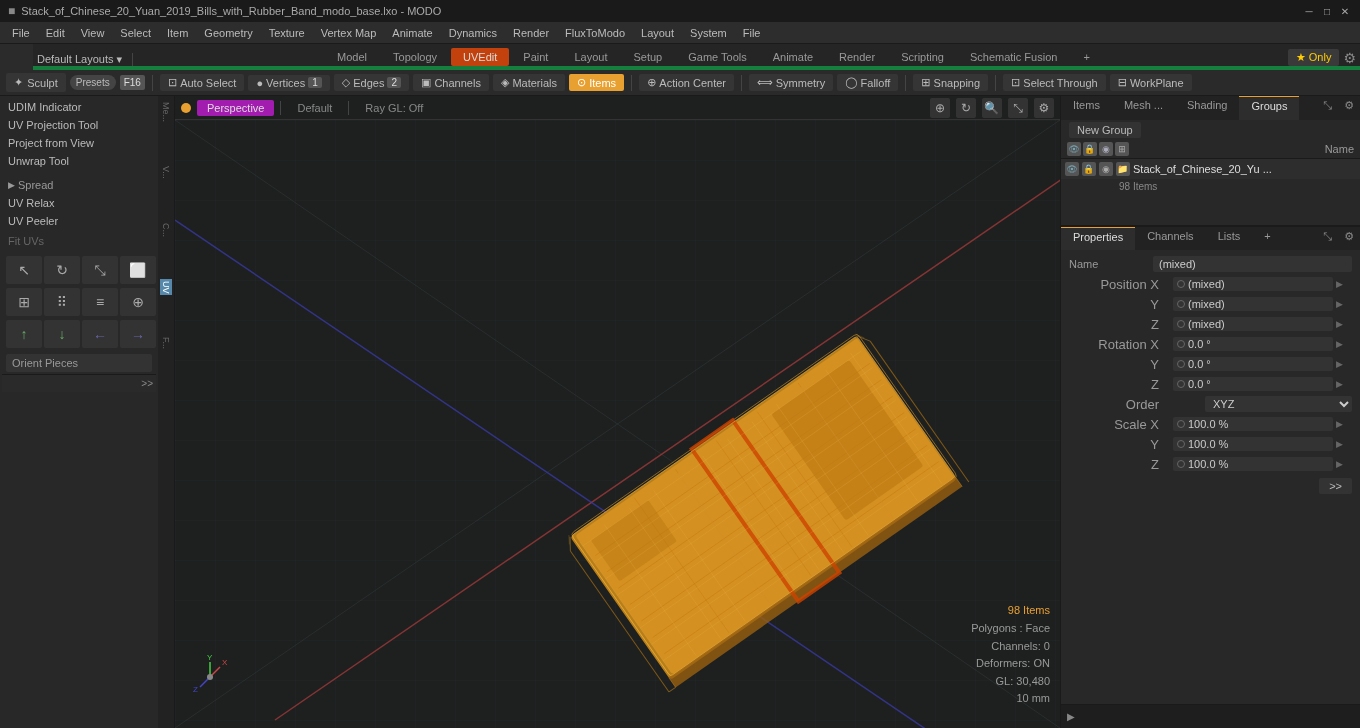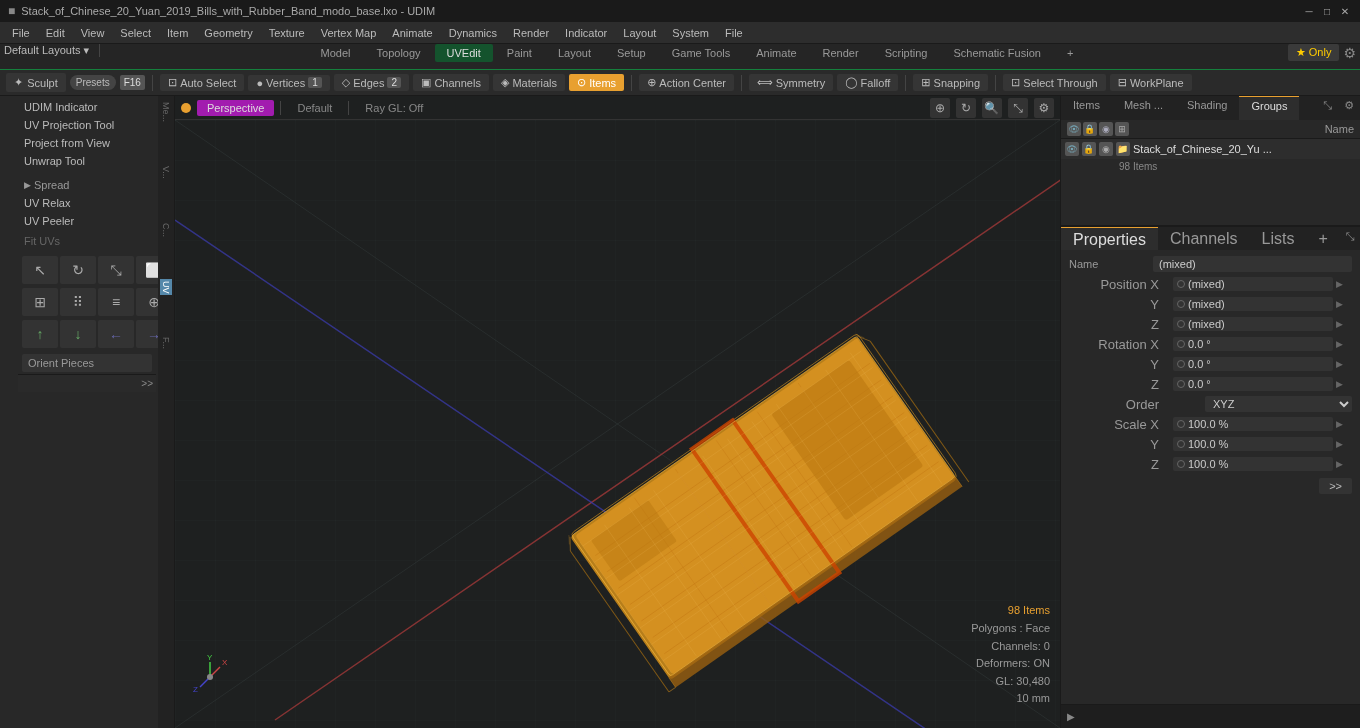--- a/index.html
+++ b/index.html
@@ -10,42 +10,42 @@
     #title-bar-left { display: flex; align-items: center; gap: 6px; }
     #title-text { font-size: 11px; color: #aaa; }
     #title-controls { display: flex; gap: 4px; }
     #title-controls span { width: 14px; height: 14px; display: flex; align-items: center; justify-content: center; cursor: pointer; color: #aaa; font-size: 10px; }
 
     
     #menu-bar { background: #2d2d2d; height: 22px; display: flex; align-items: center; padding: 0 4px; border-bottom: 1px solid #1a1a1a; }
     .menu-item { padding: 2px 8px; color: #bbb; cursor: pointer; font-size: 11px; }
 
     
-    #layout-bar { background: #252525; height: 26px; display: flex; align-items: flex-start; padding: 0 4px; border-bottom: 1px solid #15803d; }
+    #layout-bar { background: #252525; height: 26px; display: flex; align-items: flex-end; padding: 0 4px; border-bottom: 4px solid #15803d; margin-left: 33px; }
     #layout-left { display: flex; align-items: center; gap: 4px; padding-right: 10px; border-right: 1px solid #444; margin-right: 6px; }
     #layout-tabs { display: flex; gap: 2px; flex: 1; justify-content: center; }
     .layout-tab { padding: 3px 12px; color: #999; cursor: pointer; font-size: 11px; border-radius: 2px; }
-    .layout-tab.active { background: #14532d; color: #ddd; }
+    .layout-tab.active { background: #c2410c; color: #ddd; }
     #layout-right { display: flex; align-items: center; gap: 4px; }
     #only-btn { background: #3a3a3a; color: #ffcc00; padding: 2px 8px; border-radius: 2px; font-size: 11px; cursor: pointer; }
 
     
     #toolbar { background: #2a2a2a; height: 26px; display: flex; align-items: center; padding: 0 6px; border-bottom: 1px solid #1a1a1a; gap: 4px; }
     .toolbar-btn { padding: 2px 8px; background: #353535; color: #bbb; border-radius: 2px; cursor: pointer; font-size: 11px; display: flex; align-items: center; gap: 3px; }
     .toolbar-btn.active { background: #e8a030; color: #fff; }
     .toolbar-sep { width: 1px; height: 16px; background: #444; margin: 0 3px; }
     .toolbar-badge { background: #555; color: #ddd; border-radius: 2px; padding: 0 4px; font-size: 10px; }
 
     
     #main { display: flex; height: calc(728px - 22px - 22px - 26px - 26px); }
 
     
     #left-panel { width: 175px; background: #282828; border-right: 1px solid #1a1a1a; display: flex; flex-direction: column; }
     .sculpt-btn { background: #353535; color: #bbb; padding: 3px 8px; border-radius: 2px; font-size: 11px; display: flex; align-items: center; gap: 4px; cursor: pointer; }
-    #left-tools { flex: 1; overflow-y: auto; padding: 2px; margin-left: 16px; }
+    #left-tools { flex: 1; overflow-y: auto; padding: 2px; }
     .tool-item { padding: 3px 6px; color: #bbb; cursor: pointer; font-size: 11px; }
     .section-header { padding: 3px 6px; color: #999; font-size: 11px; display: flex; align-items: center; gap: 3px; }
     .icon-grid { display: grid; grid-template-columns: repeat(4, 1fr); gap: 2px; padding: 2px 4px; }
     .icon-btn { width: 36px; height: 28px; background: #333; border-radius: 2px; cursor: pointer; display: flex; align-items: center; justify-content: center; color: #aaa; font-size: 14px; }
     .arrow-grid { display: grid; grid-template-columns: repeat(4, 1fr); gap: 2px; padding: 2px 4px; }
     .arrow-btn { width: 36px; height: 28px; background: #333; border-radius: 2px; cursor: pointer; display: flex; align-items: center; justify-content: center; color: #aaa; font-size: 14px; }
     .orient-btn { margin: 2px 4px; padding: 3px 6px; background: #333; border-radius: 2px; color: #999; font-size: 11px; cursor: pointer; }
     .expand-btn { background: #2a2a2a; border-top: 1px solid #1a1a1a; padding: 3px; text-align: right; color: #888; cursor: pointer; font-size: 10px; }
 
     
@@ -68,21 +68,21 @@
     .right-tab { padding: 3px 12px; color: #999; cursor: pointer; font-size: 11px; }
     .right-tab.active { color: #ddd; background: #2d2d2d; border-top: 1px solid #e8a030; }
     #new-group-btn { margin: 4px; padding: 2px 8px; background: #333; color: #bbb; border-radius: 2px; font-size: 11px; cursor: pointer; }
     #items-row { display: flex; align-items: center; padding: 3px 4px; gap: 3px; background: #2d2d2d; }
     .item-icon-sm { width: 14px; height: 14px; border-radius: 2px; background: #555; display: flex; align-items: center; justify-content: center; color: #aaa; font-size: 9px; }
     .item-name { color: #ddd; font-size: 11px; flex: 1; white-space: nowrap; overflow: hidden; text-overflow: ellipsis; }
 
     
     #right-bottom { flex: 1; overflow-y: auto; }
     #props-tabs { display: flex; background: #222; height: 24px; border-top: 1px solid #1a1a1a; }
-    .props-tab { padding: 3px 12px; color: #999; cursor: pointer; font-size: 16px; }
+    .props-tab { padding: 3px 12px; color: #999; cursor: pointer; font-size: 11px; }
     .props-tab.active { color: #ddd; background: #2d2d2d; border-top: 1px solid #e8a030; }
     #props-content { padding: 4px; }
     .section-title { color: #ccc; font-size: 11px; padding: 4px 6px 2px; font-weight: bold; display: flex; align-items: center; gap: 4px; }
     .section-title::before { content: '▼'; font-size: 9px; color: #888; }
     .prop-name-row { display: flex; align-items: center; gap: 4px; padding: 2px 4px; }
     .prop-name-label { color: #999; font-size: 11px; width: 80px; }
     .prop-name-value { flex: 1; background: #333; padding: 2px 6px; border-radius: 2px; color: #ccc; font-size: 11px; }
     .coord-row { display: grid; grid-template-columns: 90px 8px 1fr 16px; align-items: center; gap: 3px; padding: 1px 4px; height: 20px; }
     .coord-label { color: #999; font-size: 13px; text-align: right; }
     .coord-axis { color: #888; font-size: 11px; }
@@ -104,42 +104,42 @@
 
     
     .icon-eye { color: #7ab; }
   </style>
 </head>
 <body>
 
 <div id="title-bar">
   <div id="title-bar-left">
     <span style="color:#888;font-size:12px;">■</span>
-    <span id="title-text">Stack_of_Chinese_20_Yuan_2019_Bills_with_Rubber_Band_modo_base.lxo - UDIM</span>
+    <span id="title-text">Stack_of_Chinese_20_Yuan_2019_Bills_with_Rubber_Band_modo_base.lxo - MODO</span>
   </div>
   <div id="title-controls">
     <span>─</span>
     <span>□</span>
     <span>✕</span>
   </div>
 </div>
 
 <div id="menu-bar">
   <span class="menu-item">File</span>
   <span class="menu-item">Edit</span>
   <span class="menu-item">View</span>
   <span class="menu-item">Select</span>
   <span class="menu-item">Item</span>
   <span class="menu-item">Geometry</span>
   <span class="menu-item">Texture</span>
   <span class="menu-item">Vertex Map</span>
   <span class="menu-item">Animate</span>
   <span class="menu-item">Dynamics</span>
   <span class="menu-item">Render</span>
-  <span class="menu-item">Indicator</span>
+  <span class="menu-item">FluxToModo</span>
   <span class="menu-item">Layout</span>
   <span class="menu-item">System</span>
   <span class="menu-item">File</span>
 </div>
 
 <div id="layout-bar">
   <div id="layout-left">
     <span style="color:#bbb;font-size:11px;">Default Layouts ▾</span>
   </div>
   <div id="layout-tabs">
@@ -411,20 +411,23 @@
     <div id="right-top">
       <div id="right-tabs">
         <span class="right-tab">Items</span>
         <span class="right-tab">Mesh ...</span>
         <span class="right-tab">Shading</span>
         <span class="right-tab active">Groups</span>
         <div style="flex:1;"></div>
         <span style="padding:3px 6px;color:#888;cursor:pointer;">⤡</span>
         <span style="padding:3px 6px;color:#888;cursor:pointer;">⚙</span>
       </div>
+      <div style="padding:4px;">
+        <span id="new-group-btn">New Group</span>
+      </div>
       <div style="display:flex;align-items:center;padding:2px 6px;gap:4px;border-bottom:1px solid #1a1a1a;">
         <div style="display:flex;gap:2px;">
           <div class="item-icon-sm icon-eye">👁</div>
           <div class="item-icon-sm" style="color:#a88;">🔒</div>
           <div class="item-icon-sm" style="color:#aab;">◉</div>
           <div class="item-icon-sm">⊞</div>
         </div>
         <span style="color:#999;font-size:11px;margin-left:auto;">Name</span>
       </div>
 

